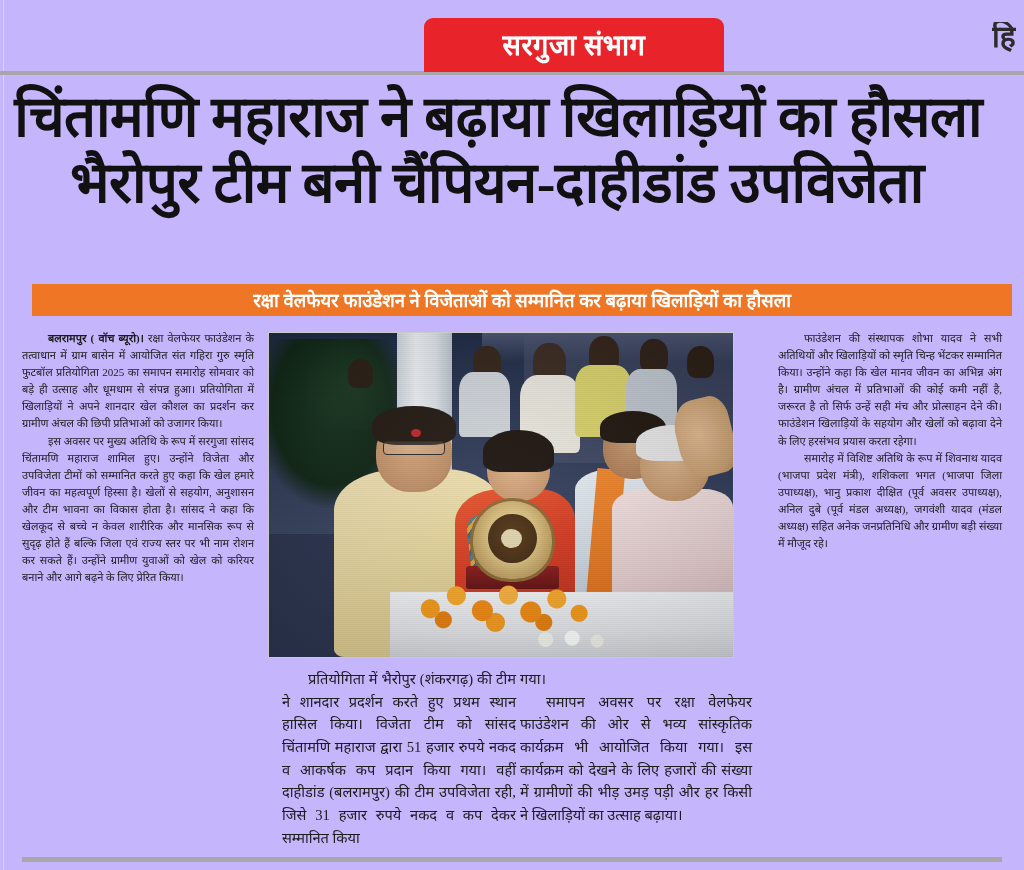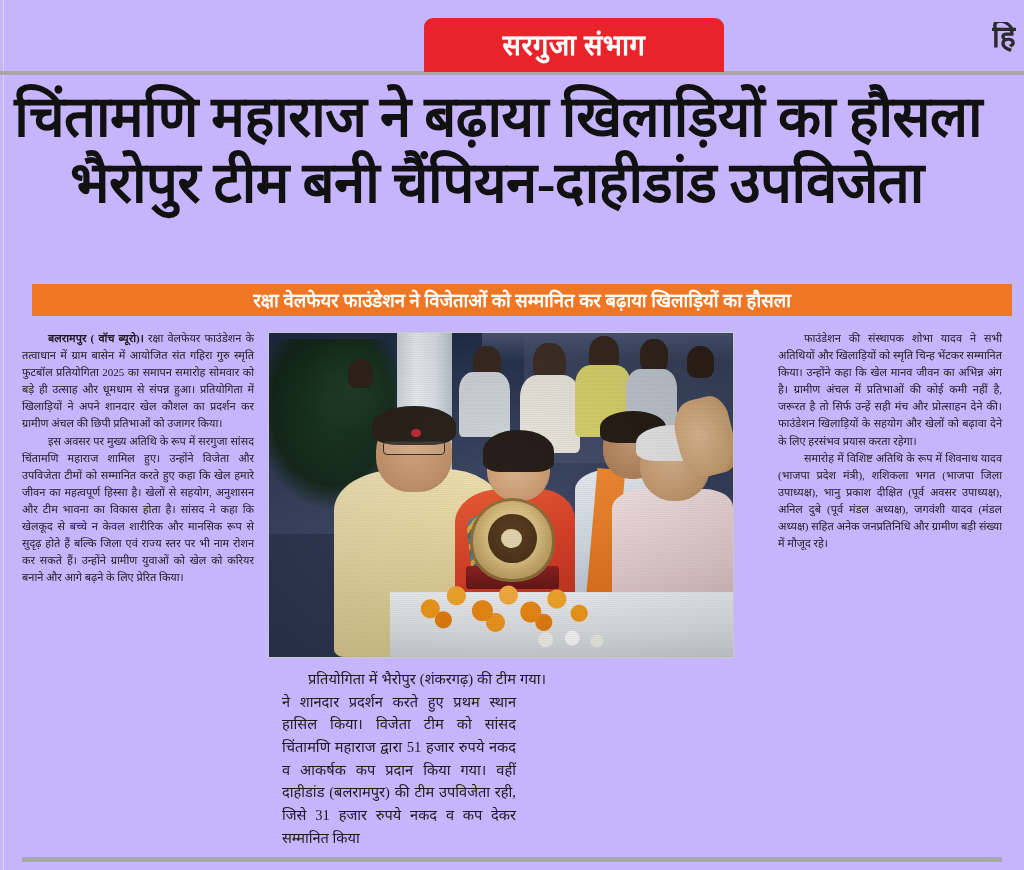--- a/index.html
+++ b/index.html
@@ -395,17 +395,18 @@
     </div>
 
   </div>
 
   <div class="lower-col col-2" style="left:268px; top:668px; width:234px;margin-left:14px;">
     <p>प्रतियोगिता में भैरोपुर (शंकरगढ़) की टीम ने शानदार प्रदर्शन करते हुए प्रथम स्थान हासिल किया। विजेता टीम को सांसद चिंतामणि महाराज द्वारा 51 हजार रुपये नकद व आकर्षक कप प्रदान किया गया। वहीं दाहीडांड (बलरामपुर) की टीम उपविजेता रही, जिसे 31 हजार रुपये नकद व कप देकर सम्मानित किया</p>
   </div>
 
   <div class="lower-col col-3" style="left:520px; top:668px; width:232px;">
     <p class="cont">गया।</p>
+    <p>समापन अवसर पर रक्षा वेलफेयर फाउंडेशन की ओर से भव्य सांस्कृतिक कार्यक्रम भी आयोजित किया गया। इस कार्यक्रम को देखने के लिए हजारों की संख्या में ग्रामीणों की भीड़ उमड़ पड़ी और हर किसी ने खिलाड़ियों का उत्साह बढ़ाया।</p>
   </div>
 
   <div class="rule-bottom"></div>
 
 </div>
 
 </body></html>

